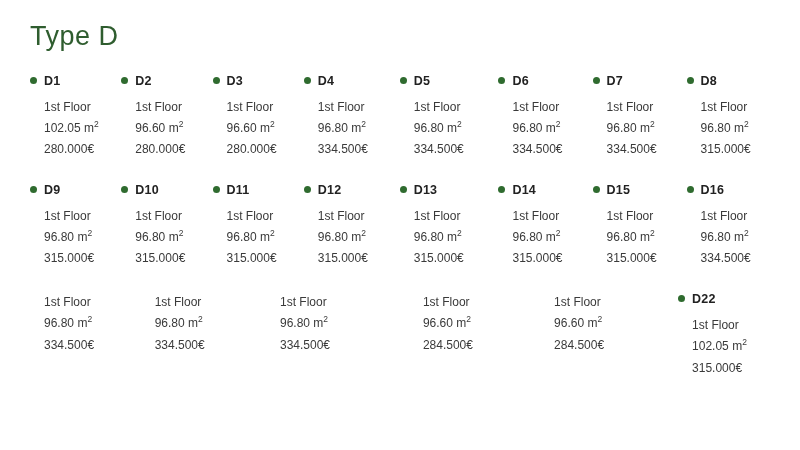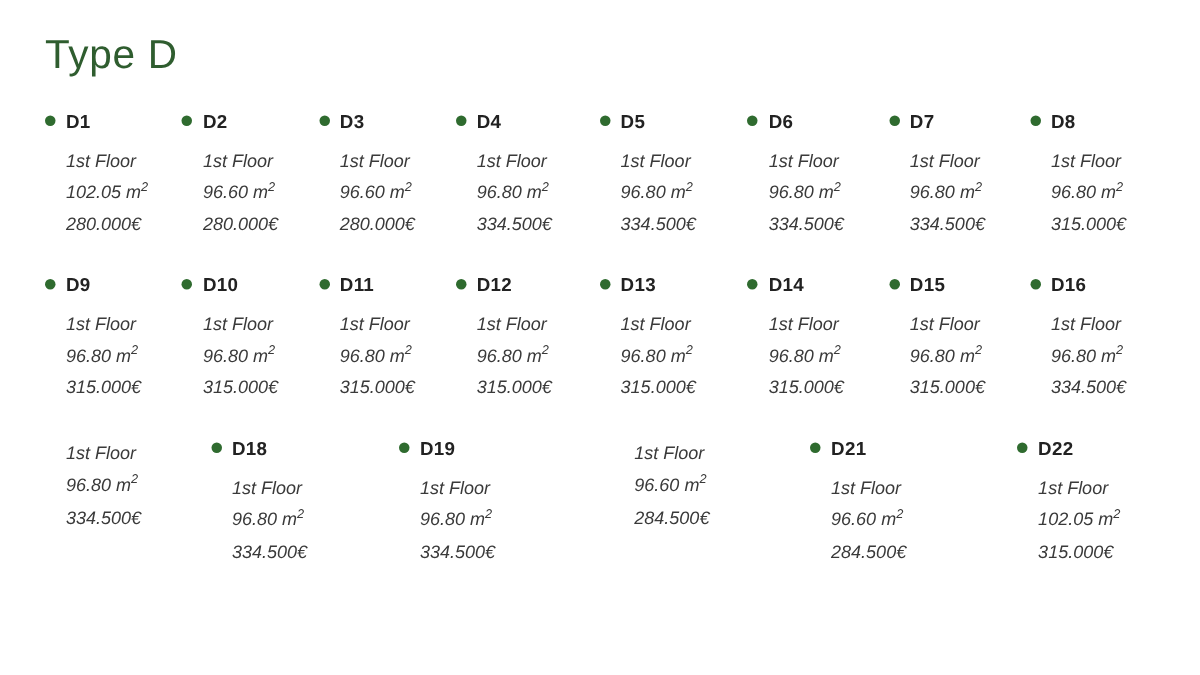--- a/index.html
+++ b/index.html
@@ -57,21 +57,20 @@
     flex: 0 0 auto;
   }
   .unit-name {
     font-size: 12.5px;
     font-weight: bold;
     color: #222222;
     letter-spacing: 0.2px;
   }
   .unit-details {
     padding-left: 14px;
-    font-style: italic;
   }
   .unit-line {
     font-size: 12px;
     color: #3a3a3a;
     line-height: 1.78;
     white-space: nowrap;
   }
   .unit-line sup {
     font-size: 8.5px;
     vertical-align: super;
@@ -271,53 +270,41 @@
 
     <div class="unit-row">
       <div class="unit-card" style="width:113px">
         <div class="unit-details">
           <div class="unit-line">1st Floor</div>
           <div class="unit-line"><span>96.80</span> <span>m</span><sup>2</sup></div>
           <div class="unit-line">334.500€</div>
         </div>
       </div>
       <div class="unit-card" style="width:128px">
-        <div class="unit-head">
-          <span class="bullet-icon"></span>
-          <span class="unit-name">D18</span>
-        </div>
         <div class="unit-details">
           <div class="unit-line">1st Floor</div>
           <div class="unit-line"><span>96.80</span> <span>m</span><sup>2</sup></div>
           <div class="unit-line">334.500€</div>
         </div>
       </div>
       <div class="unit-card" style="width:146px">
-        <div class="unit-head">
-          <span class="bullet-icon"></span>
-          <span class="unit-name">D19</span>
-        </div>
         <div class="unit-details">
           <div class="unit-line">1st Floor</div>
           <div class="unit-line"><span>96.80</span> <span>m</span><sup>2</sup></div>
           <div class="unit-line">334.500€</div>
         </div>
       </div>
       <div class="unit-card" style="width:134px">
         <div class="unit-details">
           <div class="unit-line">1st Floor</div>
           <div class="unit-line"><span>96.60</span> <span>m</span><sup>2</sup></div>
           <div class="unit-line">284.500€</div>
         </div>
       </div>
       <div class="unit-card" style="width:141px">
-        <div class="unit-head">
-          <span class="bullet-icon"></span>
-          <span class="unit-name">D21</span>
-        </div>
         <div class="unit-details">
           <div class="unit-line">1st Floor</div>
           <div class="unit-line"><span>96.60</span> <span>m</span><sup>2</sup></div>
           <div class="unit-line">284.500€</div>
         </div>
       </div>
       <div class="unit-card" style="width:100px">
         <div class="unit-head">
           <span class="bullet-icon"></span>
           <span class="unit-name">D22</span>

